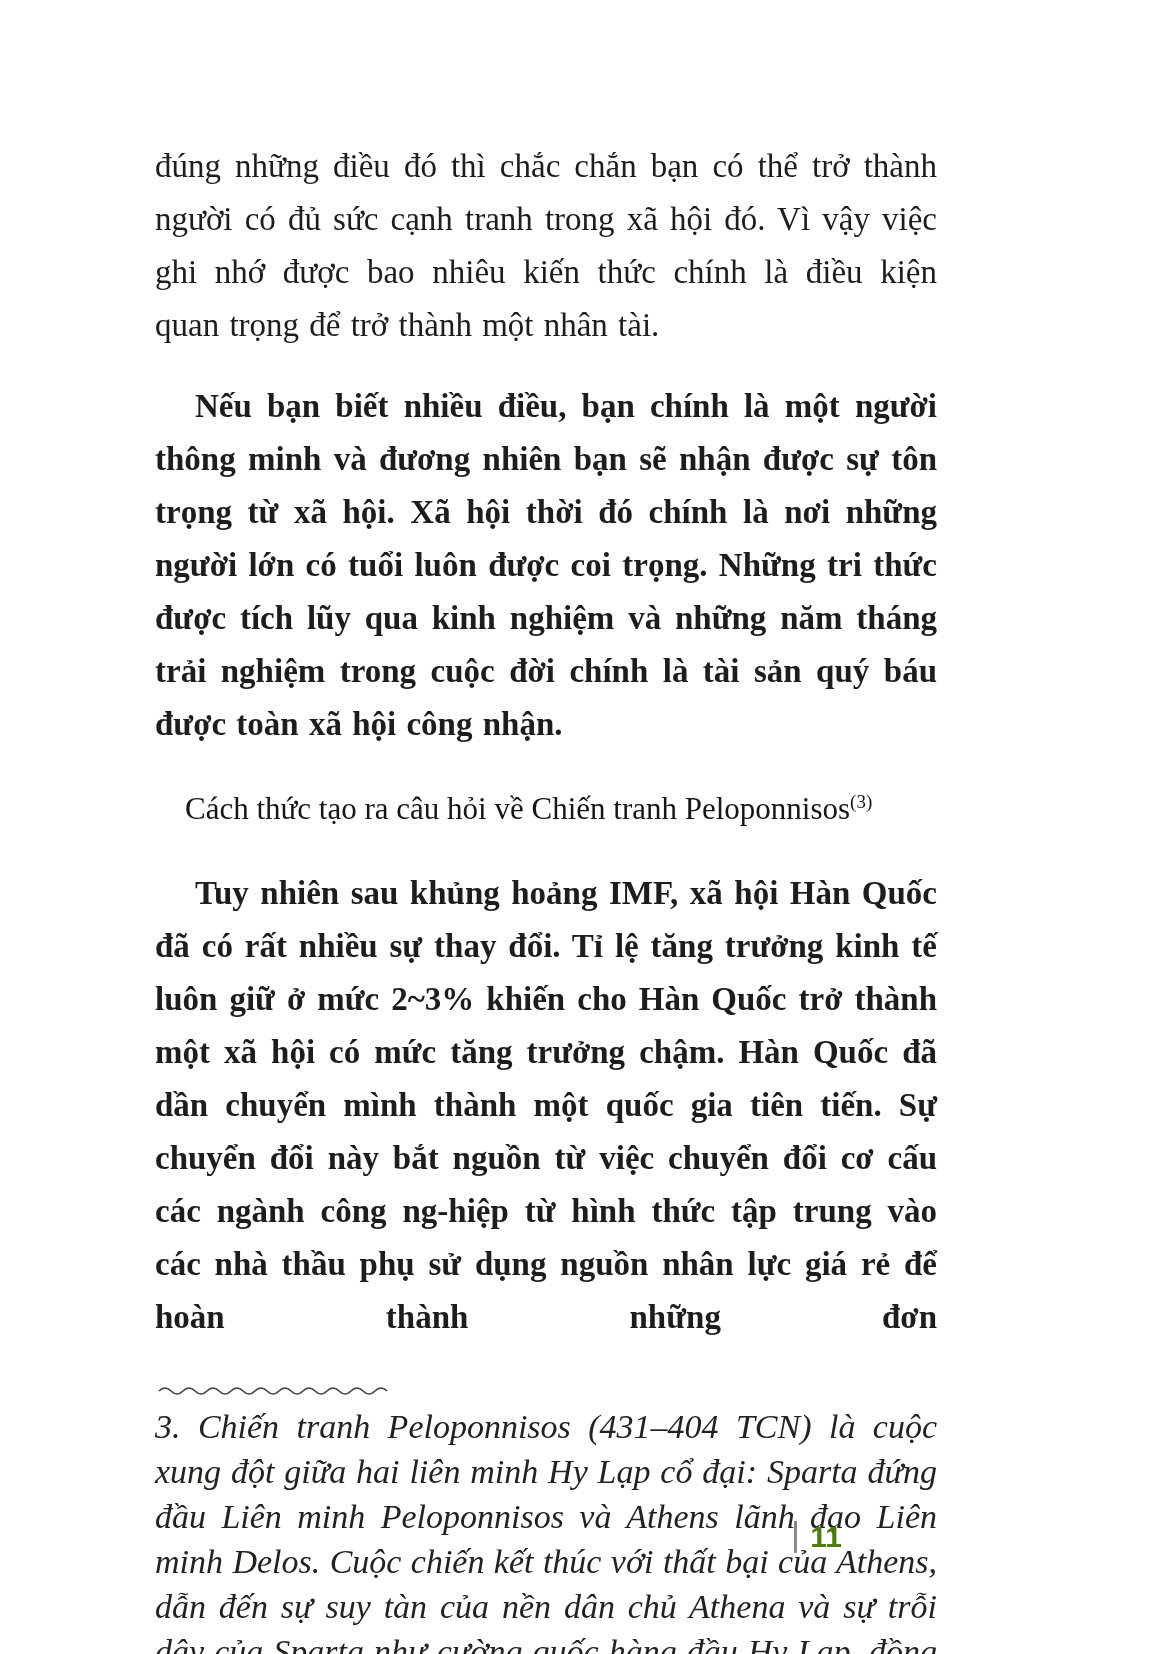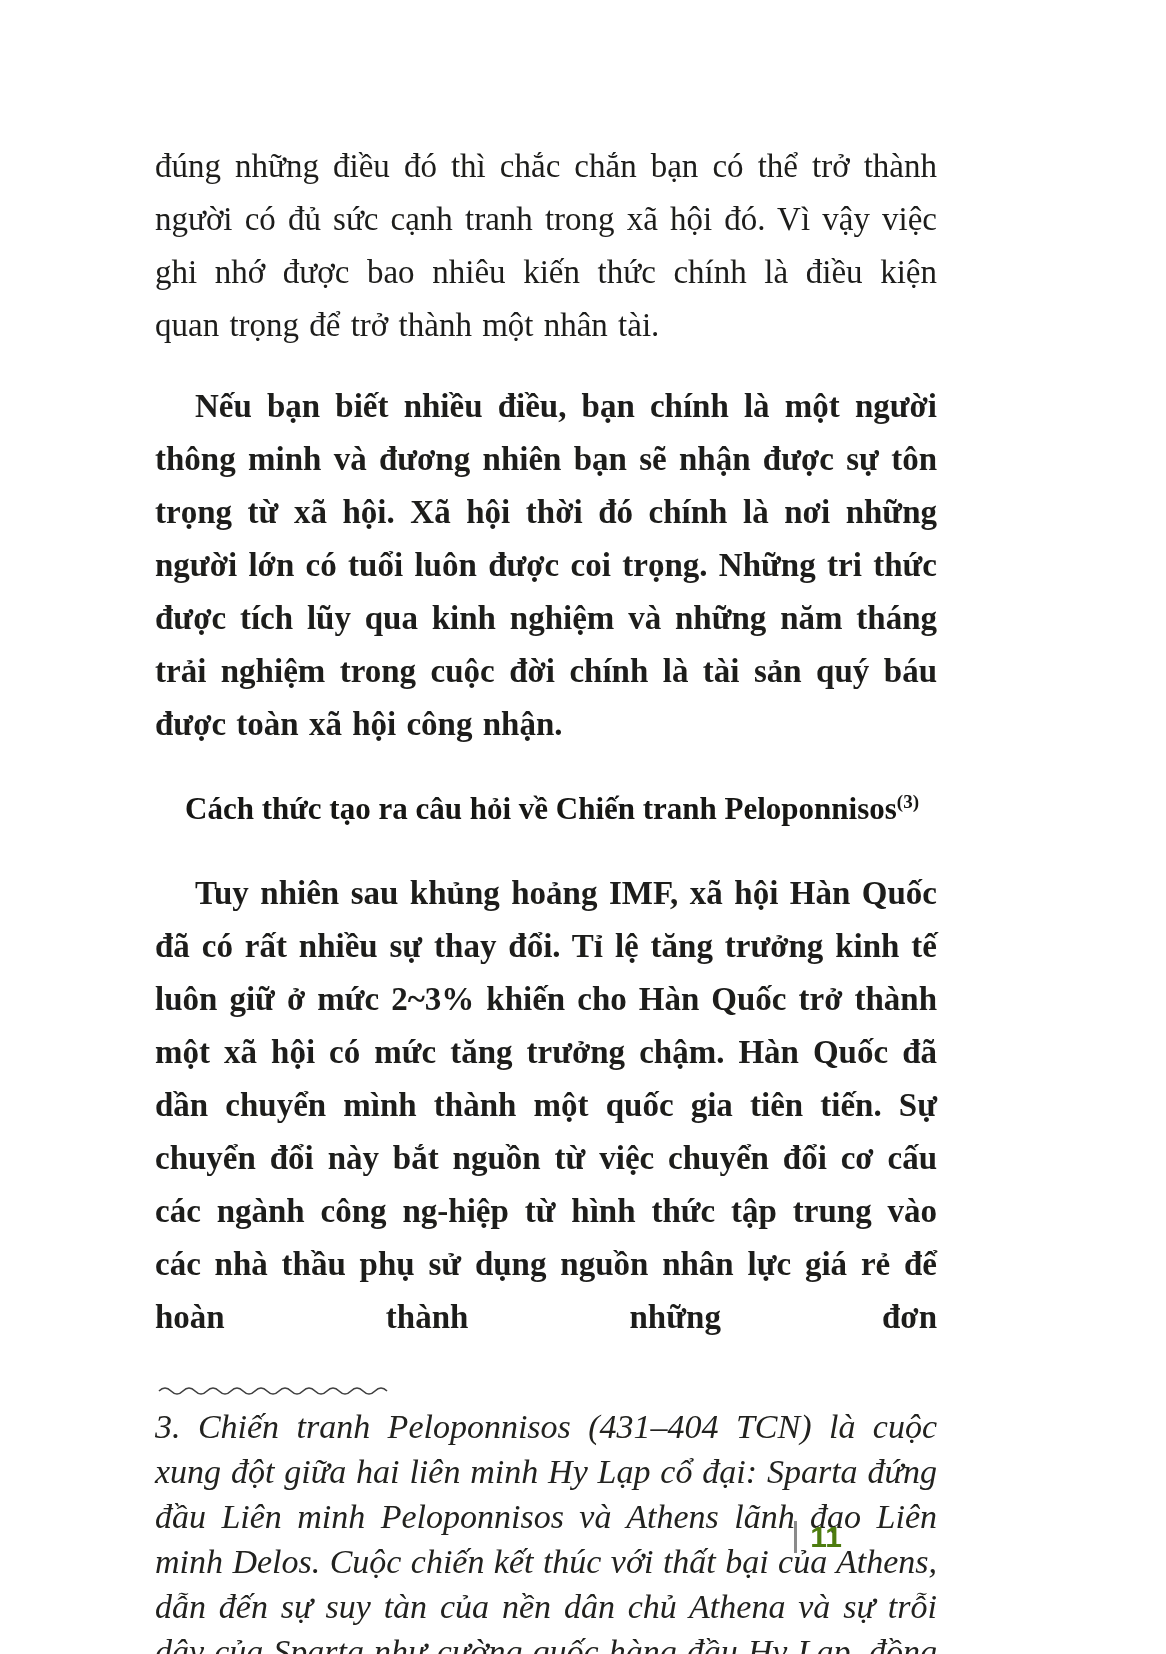--- a/index.html
+++ b/index.html
@@ -33,21 +33,21 @@
     text-indent: 40px;
     font-weight: bold;
   }
   p.body-para.continues {
     text-align-last: justify;
     margin-bottom: 0;
   }
   h2.section-heading {
     font-size: 31px;
     line-height: 40px;
-    font-weight: bold;
+    font-weight: normal;
     color: #161614;
     margin: 38px 0 38px 0;
     padding-left: 30px;
   }
   h2.section-heading sup {
     font-size: 19px;
     line-height: 0;
   }
   .footnote-block {
     margin-top: 40px;

